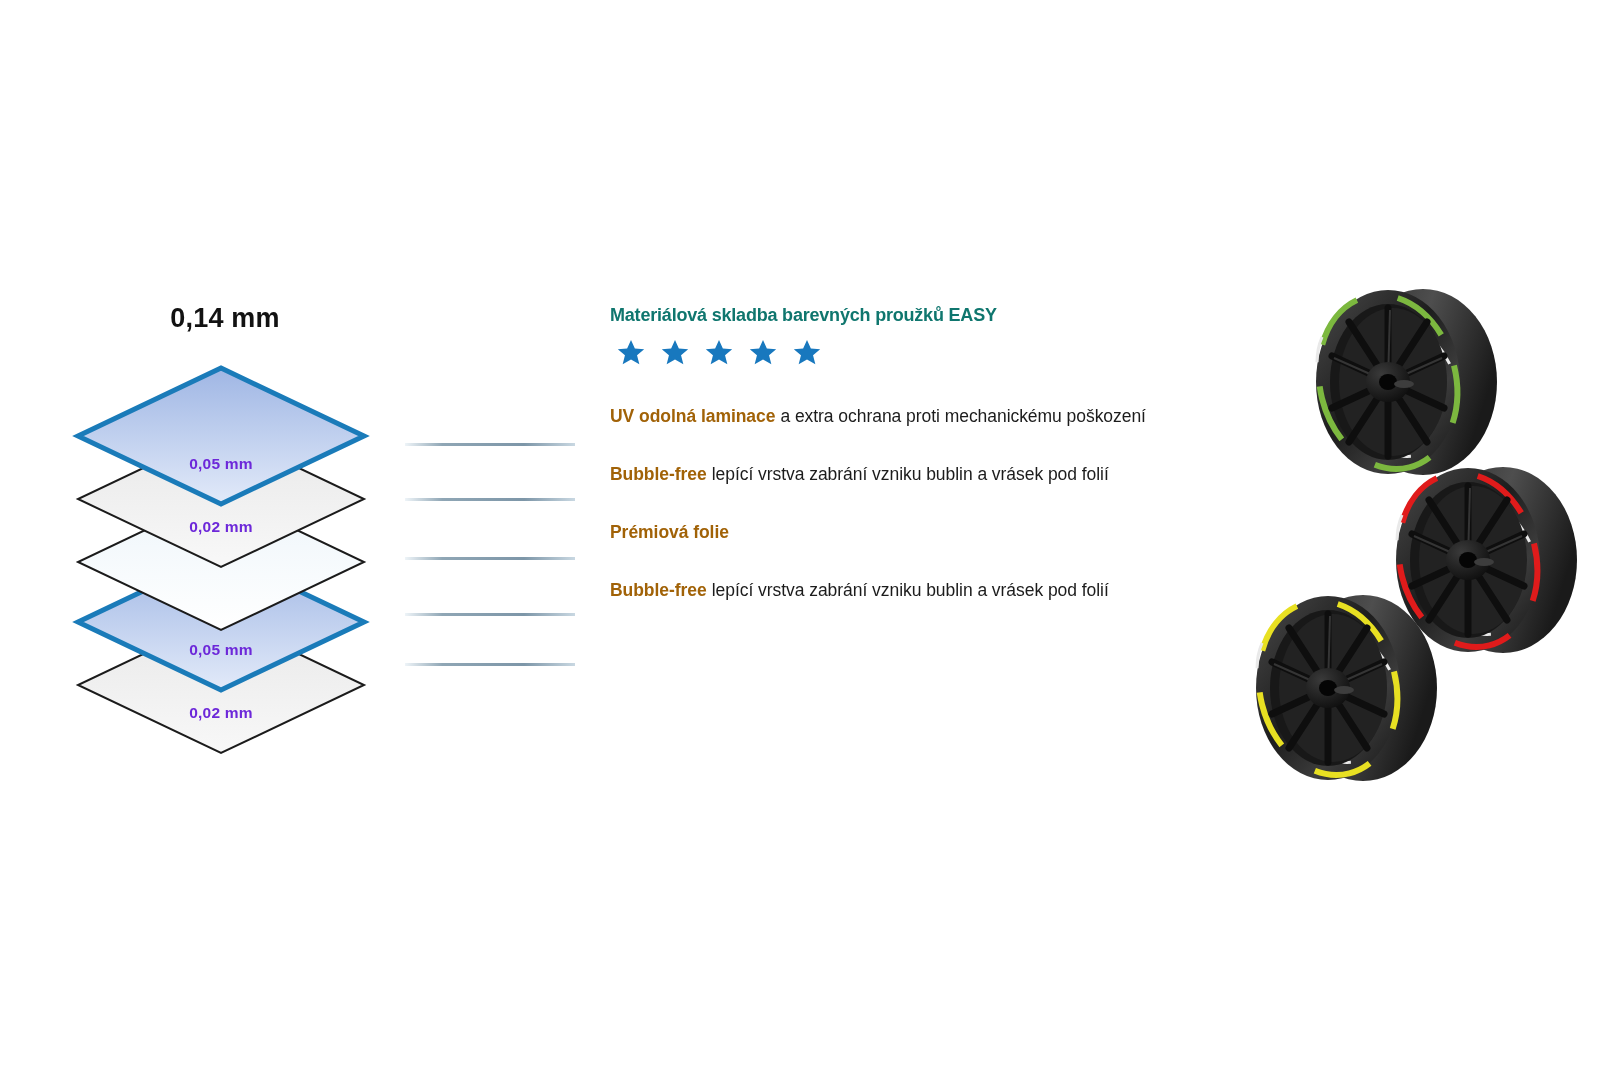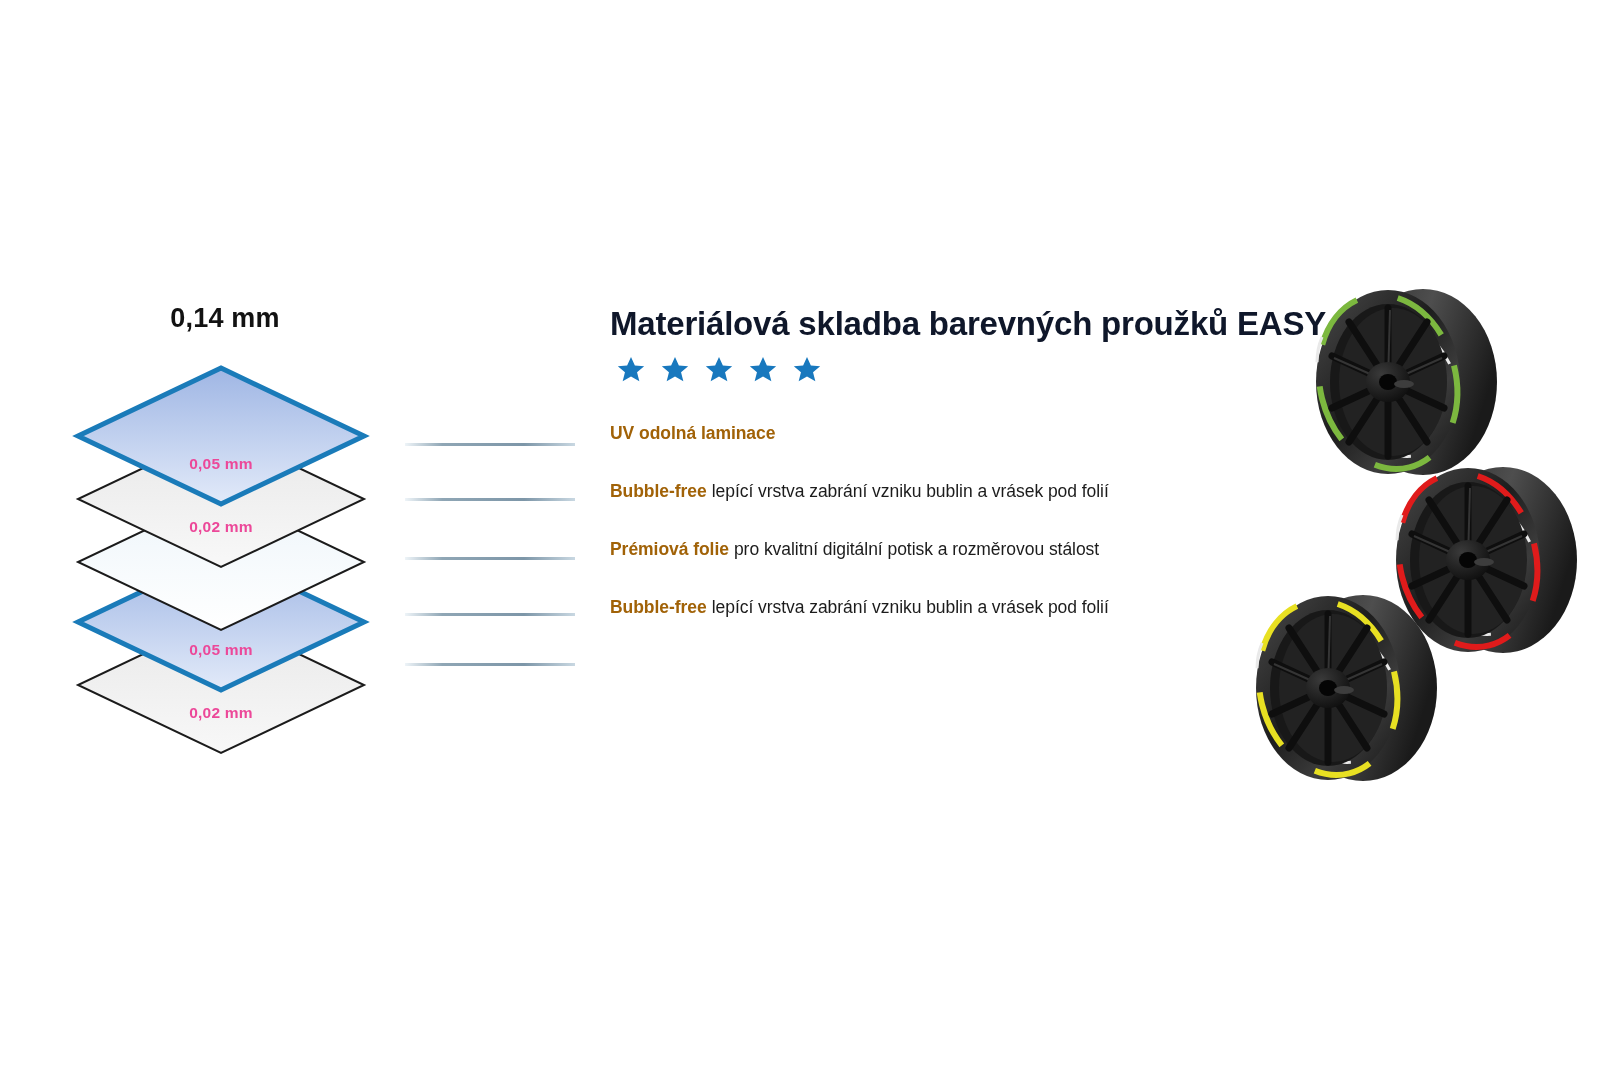--- a/index.html
+++ b/index.html
@@ -43,21 +43,21 @@
   }
   .layer svg { display: block; width: 296px; height: 146px; overflow: visible; }
   .layer-label {
     position: absolute;
     left: 0;
     width: 296px;
     top: 92px;
     text-align: center;
     font-size: 15.5px;
     font-weight: 600;
-    color: #ec4899;
+    color: #6d28d9;
     letter-spacing: .2px;
   }
   #layer-1 { top: 68px;  z-index: 10; }
   #layer-2 { top: 131px; z-index: 9;  }
   #layer-3 { top: 194px; z-index: 8;  }
   #layer-4 { top: 254px; z-index: 7;  }
   #layer-5 { top: 317px; z-index: 6;  }
 
   
   #connectors {
@@ -81,24 +81,24 @@
   #connector-5 { top: 233px; }
 
   
   #feature-panel {
     position: absolute;
     left: 610px;
     top: 305px;
     width: 720px;
   }
   #panel-title {
-    font-size: 33px;
+    font-size: 18px;
     font-weight: 700;
     letter-spacing: -0.2px;
-    color: #0f172a;
+    color: #0f766e;
     white-space: nowrap;
   }
   #rating-stars {
     margin-top: 9px;
     margin-left: 6px;
     height: 34px;
     display: flex;
     gap: 14px;
     align-items: center;
   }
@@ -227,33 +227,33 @@
     <svg width="30" height="29" viewBox="0 0 24 24" aria-hidden="true">
       <polygon points="12,1.6 15.2,8.7 22.9,9.3 17,14.2 18.9,21.8 12,17.7 5.1,21.8 7,14.2 1.1,9.3 8.8,8.7" fill="#1878be"></polygon>
     </svg>
   </div>
 
   <div id="feature-list">
 
     <div class="feature-row">
       <span class="lead">UV odolná laminace</span>
       <span class="sp"></span>
+      <span class="rest">a extra ochrana proti mechanickému poškození</span>
     </div>
 
     <div class="feature-row">
       <span class="lead">Bubble-free</span>
       <span class="sp"></span>
       <span class="rest">lepící vrstva zabrání vzniku bublin a vrásek pod folií</span>
     </div>
 
 
     <div class="feature-row">
       <span class="lead">Prémiová folie</span>
       <span class="sp"></span>
-      <span class="rest">pro kvalitní digitální potisk a rozměrovou stálost</span>
     </div>
 
     <div class="feature-row">
       <span class="lead">Bubble-free</span>
       <span class="sp"></span>
       <span class="rest">lepící vrstva zabrání vzniku bublin a vrásek pod folií</span>
     </div>
 
   </div>
 </div>

